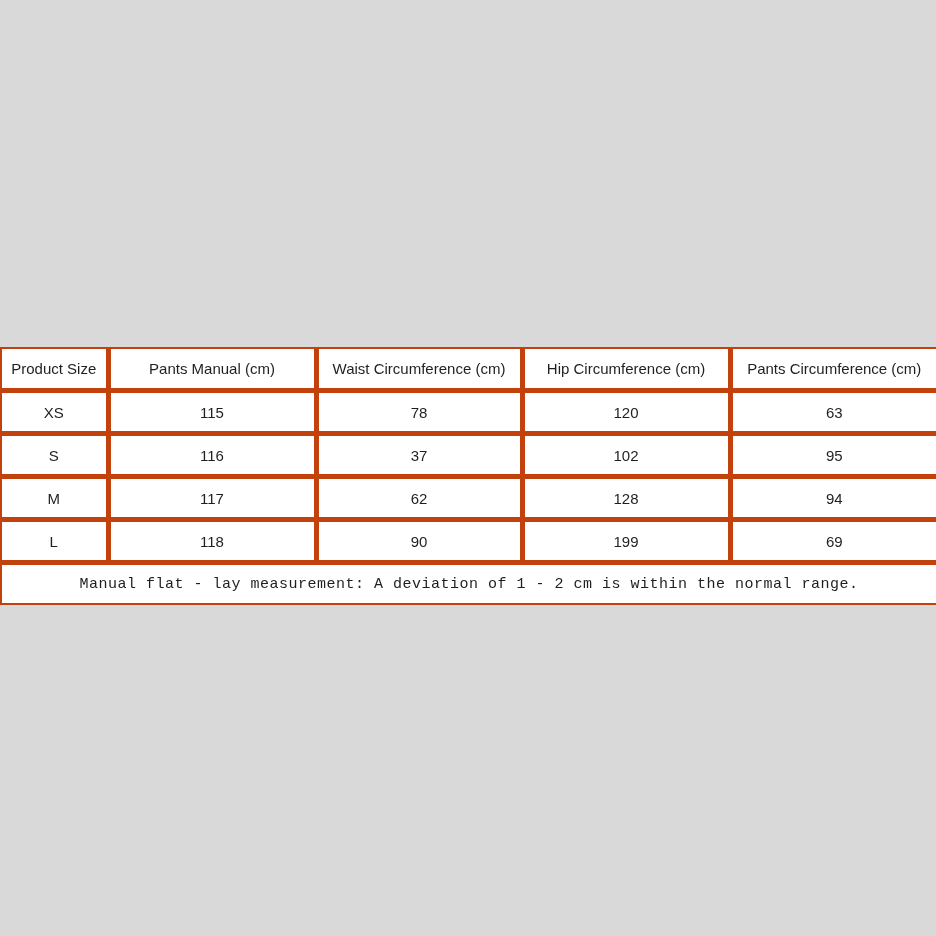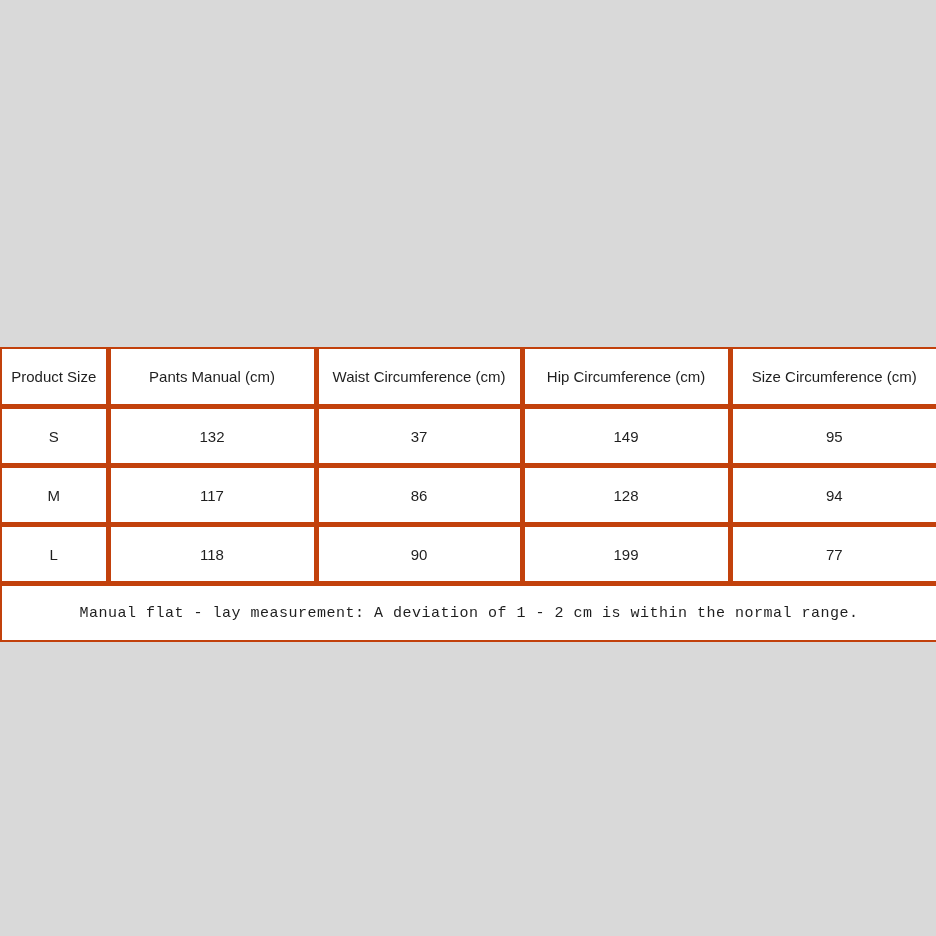--- a/index.html
+++ b/index.html
@@ -22,21 +22,21 @@
     width: 936px;
     border-collapse: collapse;
     table-layout: fixed;
     background: #ffffff;
   }
   .size-table th,
   .size-table td {
     border: 5px solid #c2410c;
     text-align: center;
     vertical-align: middle;
-    padding: 8px;
+    padding: 0;
     background: #ffffff;
   }
   .size-table th {
     font-weight: normal;
     font-size: 15px;
     height: 39px;
   }
   .size-table td {
     font-size: 15px;
     height: 38px;
@@ -62,40 +62,47 @@
     <col style="width:206px">
     <col style="width:208px">
     <col style="width:207px">
   </colgroup>
   <tbody>
     <tr>
       <th>Product Size</th>
       <th>Pants Manual (cm)</th>
       <th>Waist Circumference (cm)</th>
       <th>Hip Circumference (cm)</th>
-      <th>Size Circumference (cm)</th>
+      <th>Pants Circumference (cm)</th>
+    </tr>
+    <tr>
+      <td>XS</td>
+      <td>115</td>
+      <td>78</td>
+      <td>120</td>
+      <td>63</td>
     </tr>
     <tr>
       <td>S</td>
-      <td>132</td>
+      <td>116</td>
       <td>37</td>
-      <td>149</td>
+      <td>102</td>
       <td>95</td>
     </tr>
     <tr>
       <td>M</td>
       <td>117</td>
-      <td>86</td>
+      <td>62</td>
       <td>128</td>
       <td>94</td>
     </tr>
     <tr>
       <td>L</td>
       <td>118</td>
       <td>90</td>
       <td>199</td>
-      <td>77</td>
+      <td>69</td>
     </tr>
     <tr>
       <td class="footer-note" colspan="5">Manual flat - lay measurement: A deviation of 1 - 2 cm is within the normal range.</td>
     </tr>
   </tbody>
 </table>
 
 </body></html>

